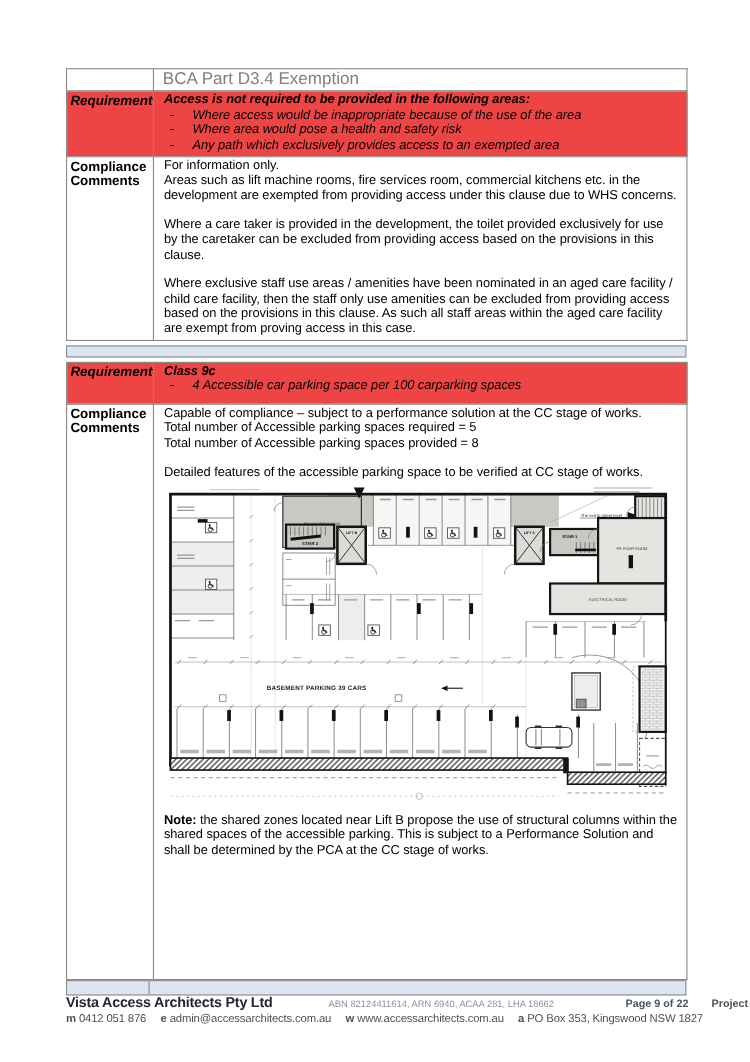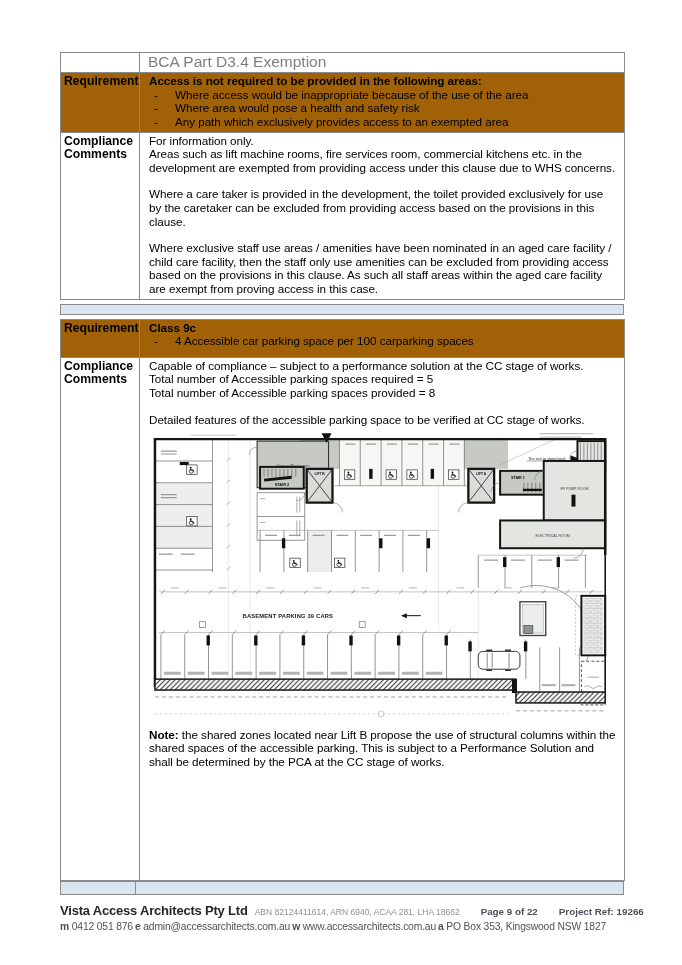--- a/index.html
+++ b/index.html
@@ -1,43 +1,43 @@
 <!DOCTYPE html>
 <html><head>
 <meta charset="utf-8">
 <style>
   html,body { margin:0; padding:0; background:#ffffff; }
   .page {
     position:relative; width:682px; height:965px; background:#ffffff;
     font-family:"Liberation Sans", sans-serif; color:#000; overflow:hidden;
   }
-  .doc { position:absolute; left:60px; top:52px; width:564px; }
+  .doc { position:absolute; left:60px; top:62px; width:564px; }
   table.bca { border-collapse:collapse; width:565px; table-layout:fixed; }
   table.bca td { border:1px solid #8a8a8a; vertical-align:top; }
   td.lbl { width:73px; font-weight:bold; font-size:12.2px; line-height:1.12; padding:2px 2px 2px 3px; }
   td.hdr { color:#7f7f7f; font-size:15.5px; font-weight:400; padding:1px 4px 2px 8px; line-height:1.05; }
-  tr.req td { background:#a16207; }
+  tr.req td { background:#ef4444;font-style:italic; }
   td.body { font-size:11.7px; line-height:13.6px; padding:1px 6px 3px 9px; letter-spacing:-0.05px; }
   .lead { font-weight:bold; }
   .bullet { display:flex; margin-left:5px; }
   .bullet .dash { width:21px; flex:none; }
   .blank { height:13px; }
   .band { height:9px; background:#dbe5f1; border:1px solid #8a8a8a; margin:4px 0; position:relative; }
   .band-bottom { height:12px; margin:0; }
   .band-bottom .divider { position:absolute; left:74px; top:0; bottom:0; width:1px; background:#8a8a8a; }
   .comp2-inner { min-height:518px; }
   .planwrap { margin:5px 0 6px 2px; }
   .note { margin-top:2px; }
   .footer { position:absolute; left:60px; top:903px; width:565px; color:#4f515a; }
-  .f1 { display:flex; align-items:baseline; }
+  .f1 { display:flex; align-items:baseline;gap:44px; }
   .company { font-weight:bold; font-size:13px; color:#26262c; letter-spacing:-0.2px; white-space:nowrap; }
   .regs { font-size:8.5px; color:#8f9097; margin-left:7px; white-space:nowrap; }
   .pageref { margin-left:auto; font-weight:bold; font-size:9.8px; white-space:nowrap; }
   .pageref span { margin-left:21px; }
-  .f2 { display:flex; gap:2px; font-size:10.3px; margin-top:3px; white-space:nowrap; letter-spacing:-0.15px; }
+  .f2 { display:flex; gap:13px; font-size:10.3px; margin-top:3px; white-space:nowrap; letter-spacing:-0.15px; }
   .f2 b { font-weight:bold; }
   svg text { font-family:"Liberation Sans", sans-serif; }
 </style>
 </head>
 <body>
 
 <div class="page">
   <div class="doc">
 
     <table class="bca">

